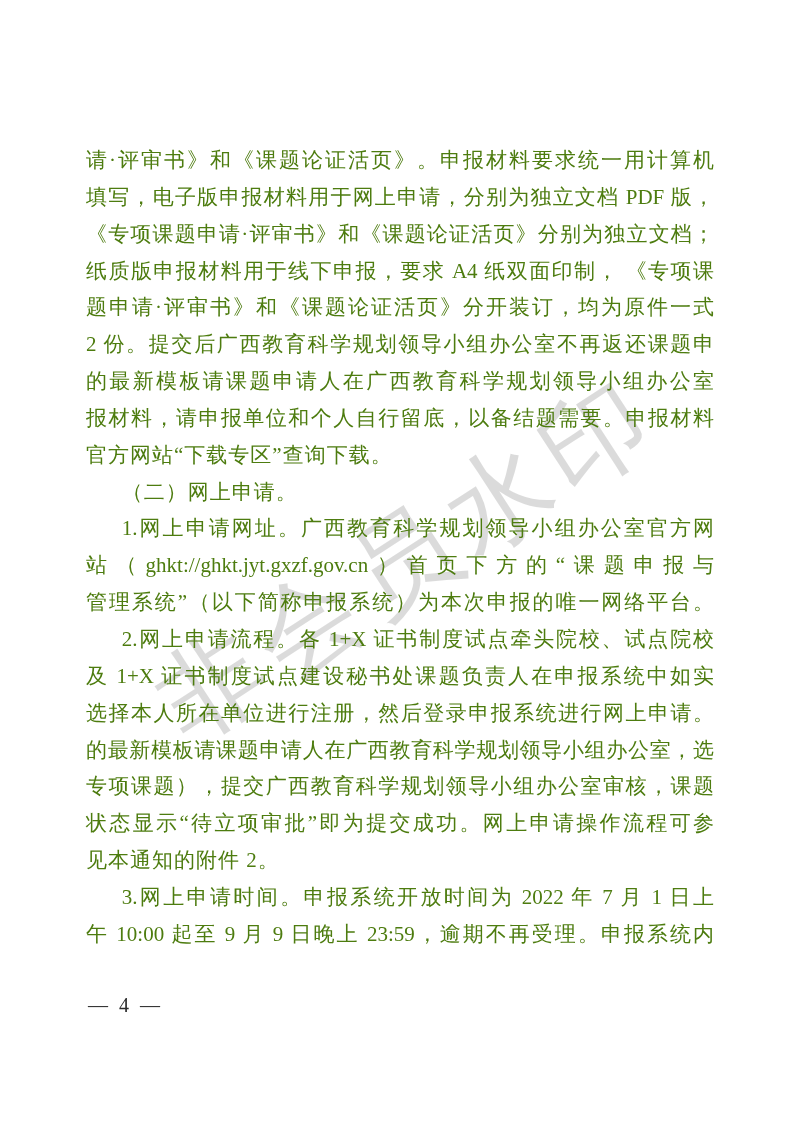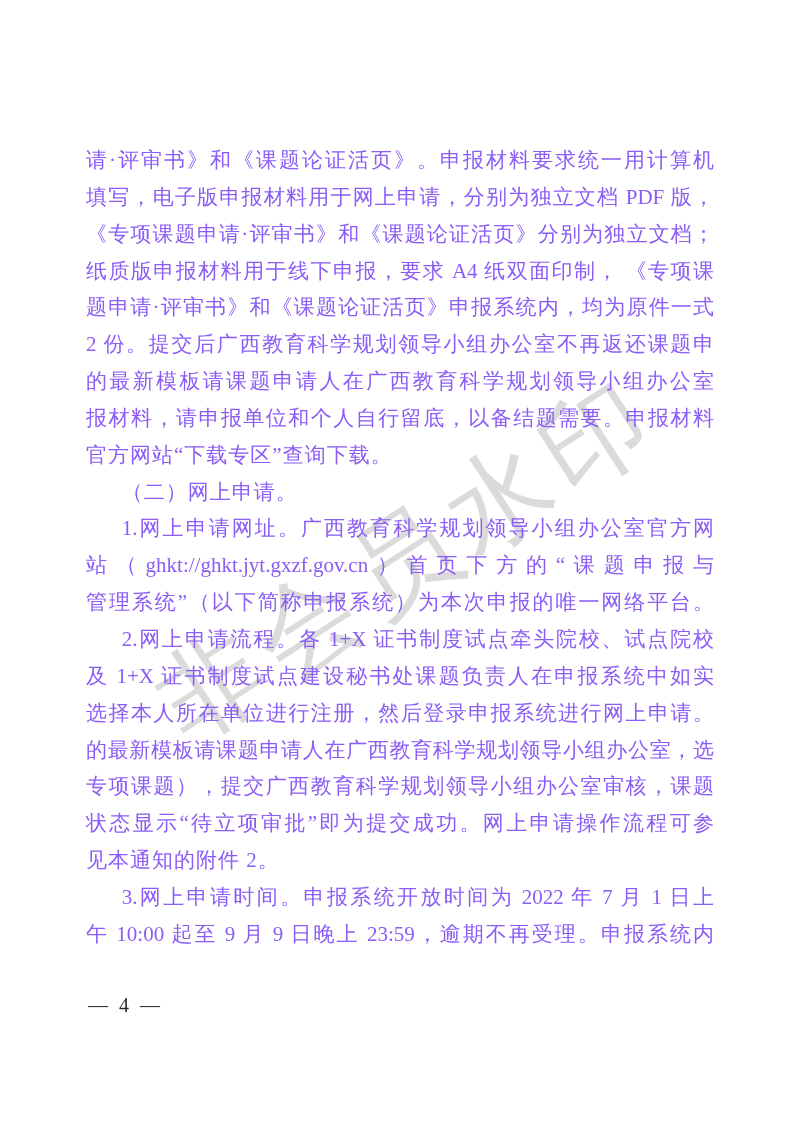--- a/index.html
+++ b/index.html
@@ -28,21 +28,21 @@
     z-index: 1;
     pointer-events: none;
     font-family: "Liberation Serif", "DejaVu Serif", serif;
   }
   .body-text {
     position: absolute;
     left: 86px;
     top: 142px;
     width: 628px;
     z-index: 2;
-    color: #8b5cf6;
+    color: #4d7c0f;
     font-size: 21px;
   }
   .line {
     height: 36.85px;
     line-height: 36.85px;
     white-space: nowrap;
     letter-spacing: 1px;
   }
   .line.fill {
     white-space: normal;
@@ -71,21 +71,21 @@
 
 <div class="page">
 
   <div class="watermark">非会员水印</div>
 
   <div class="body-text">
     <div class="line fill">请·评审书》和《课题论证活页》。申报材料要求统一用计算机</div>
     <div class="line fill">填写，电子版申报材料用于网上申请，分别为独立文档 PDF 版，</div>
     <div class="line fill">《专项课题申请·评审书》和《课题论证活页》分别为独立文档；</div>
     <div class="line fill">纸质版申报材料用于线下申报，要求 A4 纸双面印制， 《专项课</div>
-    <div class="line fill">题申请·评审书》和《课题论证活页》申报系统内，均为原件一式</div>
+    <div class="line fill">题申请·评审书》和《课题论证活页》分开装订，均为原件一式</div>
     <div class="line fill">2 份。提交后广西教育科学规划领导小组办公室不再返还课题申</div>
     <div class="line fill">的最新模板请课题申请人在广西教育科学规划领导小组办公室</div>
     <div class="line fill">报材料，请申报单位和个人自行留底，以备结题需要。申报材料</div>
     <div class="line">官方网站“下载专区”查询下载。</div>
     <div class="line indent bold">（二）网上申请。</div>
     <div class="line fill indent">1.网上申请网址。广西教育科学规划领导小组办公室官方网</div>
     <div class="line fill">站（ghkt://ghkt.jyt.gxzf.gov.cn）首页下方的“课题申报与</div>
     <div class="line fill">管理系统”（以下简称申报系统）为本次申报的唯一网络平台。</div>
     <div class="line fill indent">2.网上申请流程。各 1+X 证书制度试点牵头院校、试点院校</div>
     <div class="line fill">及 1+X 证书制度试点建设秘书处课题负责人在申报系统中如实</div>

